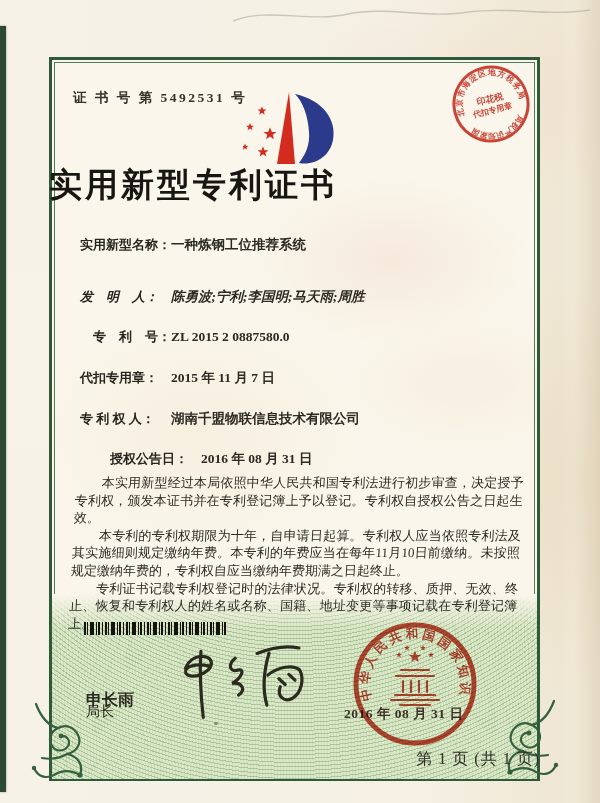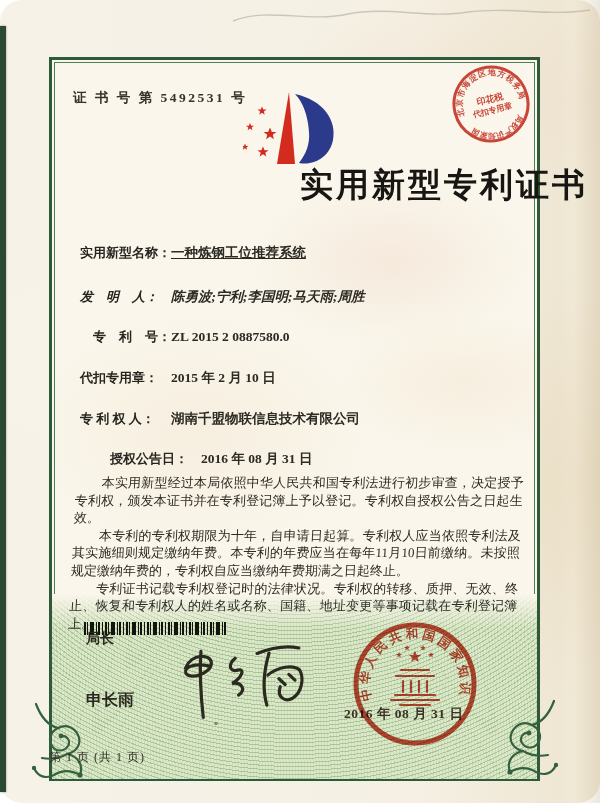--- a/index.html
+++ b/index.html
@@ -4,21 +4,21 @@
 <style>
   html,body{margin:0;padding:0;}
   body{width:600px;height:803px;position:relative;overflow:hidden;
        font-family:"Liberation Serif","DejaVu Serif",serif;}
   .page{position:absolute;inset:0;width:600px;height:803px;
     background-color:#f4efe2;
     background-image:
       radial-gradient(ellipse 260px 160px at 78% 12%, rgba(236,212,190,.35), transparent 70%),
       radial-gradient(ellipse 300px 220px at 20% 45%, rgba(248,244,234,.8), transparent 70%),
       radial-gradient(ellipse 240px 300px at 92% 60%, rgba(226,206,170,.30), transparent 70%),
-      linear-gradient(90deg, #f6f2e8 0%, #f5f0e3 70%, #efe7d4 93%, #f3ecdb 100%); border-radius: 22px;}
+      linear-gradient(90deg, #f6f2e8 0%, #f5f0e3 70%, #efe7d4 93%, #f3ecdb 100%);}
   .edge-shade{position:absolute;top:0;right:0;width:26px;height:803px;
     background:linear-gradient(90deg, transparent, rgba(170,145,100,.22));}
   .spine{position:absolute;left:0;top:26px;width:6px;height:766px;background:#2c4a33;
     box-shadow:0 0 2px rgba(30,60,40,.6);}
   .frame{position:absolute;left:49px;top:57px;width:491px;height:724px;
     border:3px solid #2f5a3a;box-sizing:border-box;
     background-color:#faf6eb;
     background-image:
       radial-gradient(ellipse 200px 120px at 70% 28%, rgba(233,200,180,.28), transparent 70%),
       radial-gradient(ellipse 230px 160px at 30% 52%, rgba(242,228,206,.4), transparent 75%),
@@ -27,44 +27,44 @@
   .guilloche{position:absolute;left:52px;top:594px;width:485px;height:185px;
     background-color:#dce8ca;
     background-image:
       repeating-radial-gradient(circle at 50% -260px, rgba(116,156,92,.45) 0 1px, transparent 1px 4px),
       repeating-linear-gradient(88deg, rgba(116,156,92,.14) 0 1px, transparent 1px 3px);}
   .guilloche::before{content:"";position:absolute;left:0;top:0;right:0;height:34px;
     background:linear-gradient(180deg,#faf6eb 0%, rgba(250,246,235,0) 100%);}
   .cert-no{position:absolute;left:73px;top:89px;font-size:13.5px;letter-spacing:2.5px;
     color:#33322c;font-weight:bold;}
   .logo{position:absolute;left:243px;top:92px;}
-  .title{position:absolute;left:49px;top:163px;width:539px;text-align:right;
+  .title{position:absolute;left:49px;top:163px;width:539px;text-align:left;
     font-size:33px;font-weight:bold;letter-spacing:3px;color:#171612;}
   .row{position:absolute;left:80px;font-size:13.5px;color:#26251f;white-space:nowrap;}
   .row .flabel{display:inline-block;width:91px;font-weight:bold;font-size:13px;}
   .row .fvalue{font-weight:bold;color:#2b2a23;}
   .paras{position:absolute;left:72px;top:474px;width:448px;transform:skewX(-3deg);}
   .paras p{margin:0;text-indent:2em;font-size:13px;line-height:17.6px;
     text-align:justify;color:#2c2b24;}
   .barcode{position:absolute;left:84px;top:622px;width:144px;height:13px;
     background-image:
       repeating-linear-gradient(90deg,#15130f 0 1.5px,transparent 1.5px 3px),
       repeating-linear-gradient(90deg,#15130f 0 2px,transparent 2px 7px);}
-  .signer-title{position:absolute;left:86px;top:630px;font-size:14px;font-weight:bold;color:#2a291f;
+  .signer-title{position:absolute;left:86px;top:703px;font-size:14px;font-weight:normal;color:#2a291f;
     font-family:"Liberation Sans","DejaVu Sans",sans-serif;}
   .signer-name{position:absolute;left:86px;top:690px;font-size:16px;font-weight:bold;color:#2a291f;
     font-family:"Liberation Sans","DejaVu Sans",sans-serif;}
   .signature{position:absolute;left:172px;top:638px;transform:rotate(-2deg);}
   .seal{position:absolute;mix-blend-mode:multiply;opacity:.92;}
   .seal-tax{left:436px;top:49px;}
   .seal-office{left:340px;top:611px;}
   .seal-date{position:absolute;left:344px;top:705px;width:130px;font-size:13.5px;font-weight:bold;
     color:#3d3226;letter-spacing:.5px;white-space:nowrap;}
-  .footer{position:absolute;left:49px;top:749px;width:491px;text-align:left;
-    font-size:12px;color:#2e2d26;letter-spacing:1px;}
+  .footer{position:absolute;left:49px;top:749px;width:491px;text-align:right;
+    font-size:16px;color:#2e2d26;letter-spacing:1px;}
   .flourish{position:absolute;}
   .pencil{position:absolute;left:228px;top:1px;}
   .speck{position:absolute;left:214px;top:722px;width:4px;height:3px;border-radius:50%;
     background:rgba(70,70,50,.55);}
 </style>
 </head>
 <body>
 
 <div class="page">
   <div class="edge-shade"></div>
@@ -108,31 +108,31 @@
     <polygon points="46,0 52,72 34,72" fill="#d42b1f"></polygon>
     <use href="#st" xlink:href="#st" transform="translate(19,19) scale(0.45)" fill="#d42b1f"></use>
     <use href="#st" xlink:href="#st" transform="translate(7,35) scale(0.40)" fill="#d42b1f"></use>
     <use href="#st" xlink:href="#st" transform="translate(27,42) scale(0.65)" fill="#d42b1f"></use>
     <use href="#st" xlink:href="#st" transform="translate(2,55) scale(0.35)" fill="#d42b1f"></use>
     <use href="#st" xlink:href="#st" transform="translate(20,60) scale(0.55)" fill="#d42b1f"></use>
   </svg>
 
   <div class="title">实用新型专利证书</div>
 
-  <div class="row" style="top:244px;text-decoration:underline;">
+  <div class="row" style="top:236px;">
     <span class="flabel">实用新型名称：</span><span class="fvalue">一种炼钢工位推荐系统</span>
   </div>
   <div class="row" style="top:288px;font-style:italic;">
     <span class="flabel">发　明　人：</span><span class="fvalue">陈勇波;宁利;李国明;马天雨;周胜</span>
   </div>
   <div class="row" style="top:328px;text-align:right;">
     <span class="flabel">专　利　号：</span><span class="fvalue">ZL 2015 2 0887580.0</span>
   </div>
   <div class="row" style="top:369px;">
-    <span class="flabel">代扣专用章：</span><span class="fvalue">2015 年 2 月 10 日</span>
+    <span class="flabel">代扣专用章：</span><span class="fvalue">2015 年 11 月 7 日</span>
   </div>
   <div class="row" style="top:410px;">
     <span class="flabel">专 利 权 人：</span><span class="fvalue">湖南千盟物联信息技术有限公司</span>
   </div>
   <div class="row" style="top:450px;margin-left:30px;">
     <span class="flabel">授权公告日：</span><span class="fvalue">2016 年 08 月 31 日</span>
   </div>
 
   <div class="paras">
     <p>本实用新型经过本局依照中华人民共和国专利法进行初步审查，决定授予专利权，颁发本证书并在专利登记簿上予以登记。专利权自授权公告之日起生效。</p>

